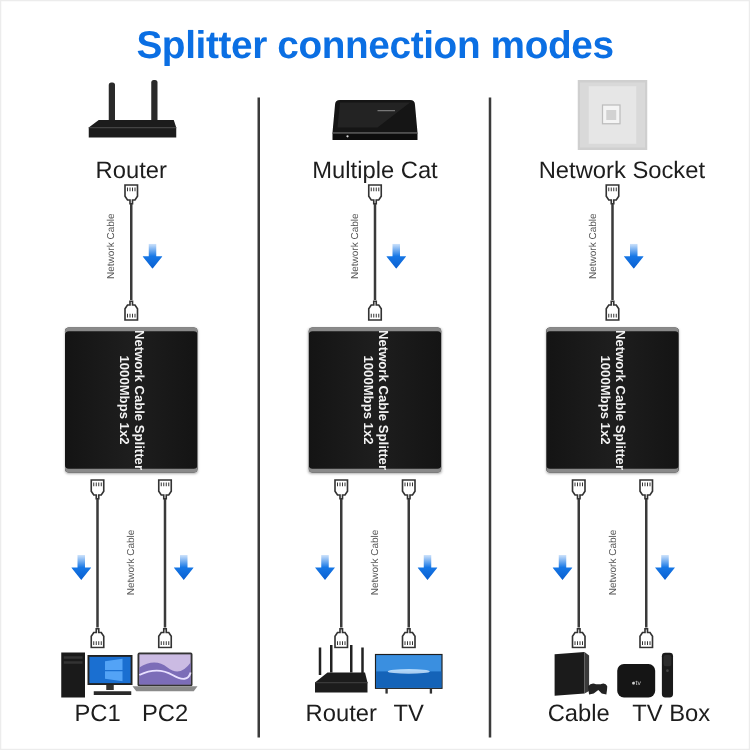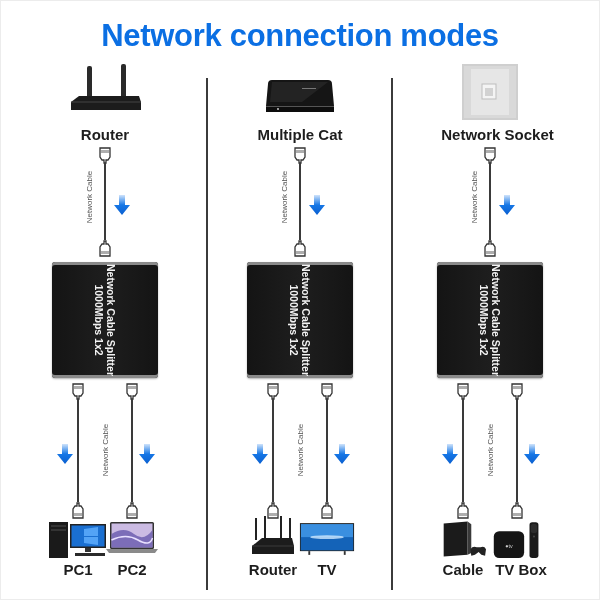--- a/index.html
+++ b/index.html
@@ -7,21 +7,21 @@
     width: 600px; height: 600px; background: #ffffff; position: relative; overflow: hidden;
     font-family: "Liberation Sans", "DejaVu Sans", sans-serif;
   }
   .frame { position: absolute; inset: 0; border: 1px solid #ececec; box-sizing: border-box; }
   .title {
     position: absolute; left: 0; right: 0; top: 18px; text-align: center;
     font-size: 31px; font-weight: bold; letter-spacing: -0.3px;
   }
   .divider { position: absolute; top: 78px; width: 2px; height: 512px; background: #3b3b3b; }
   .col { position: absolute; top: 0; width: 0; height: 600px; }
-  .label { position: absolute; font-weight: bold; font-size: 15px; color: #1d1d1d; white-space: nowrap; transform: translateX(-50%); }
+  .label { position: absolute; font-weight: normal; font-size: 19px; color: #1d1d1d; white-space: nowrap; transform: translateX(-50%); }
   .cable { position: absolute; width: 2px; background: #3a3a3a; transform: translateX(-50%); }
   .conn { position: absolute; transform: translateX(-50%); }
   .arrow { position: absolute; transform: translateX(-50%); }
   .cable-txt {
     position: absolute; font-size: 8px; color: #555; white-space: nowrap;
     transform: translate(-50%, -50%) rotate(-90deg);
   }
   .splitter {
     position: absolute; width: 106px; height: 116px; transform: translateX(-50%);
     background: linear-gradient(90deg, #141414 0%, #1e1e1e 50%, #141414 100%);
@@ -34,21 +34,21 @@
     color: #f2f2f2; font-weight: bold; font-size: 10.5px; line-height: 12px;
     text-align: center; white-space: nowrap;
   }
   .device { position: absolute; transform: translateX(-50%); }
 </style>
 </head>
 <body>
 
 <div class="frame"></div>
 
-<div class="title" style="color: rgb(11, 111, 227);">Network connection modes</div>
+<div class="title" style="color: rgb(11, 111, 227);">Splitter connection modes</div>
 
 <div class="divider" style="left:206px"></div>
 <div class="divider" style="left:391px"></div>
 
 <svg width="0" height="0" style="position:absolute">
   <defs>
     <symbol id="rj45-up" viewBox="0 0 14 18">
       <path d="M2 1 h10 v9 l-2 3 h-2 v3 h-2 v-3 h-2 l-2 -3 z" fill="#fff" stroke="#333" stroke-width="1.3"></path>
       <path d="M4 3 v3 M6 3 v3 M8 3 v3 M10 3 v3" stroke="#333" stroke-width="0.8"></path>
     </symbol>
@@ -255,16 +255,16 @@
       <div class="arrow" style="left:532px;top:444px;width:16px;height:20px;"><svg width="16" height="20">
           <use href="#arrow-down"></use>
         </svg></div>
       <div class="device" style="left:517px;top:520px;"><svg width="50" height="42" viewBox="0 0 56 42">
       <rect x="2" y="10" width="34" height="30" rx="6" fill="#151515"></rect>
       <text x="19" y="29" font-size="6" fill="#cfcfcf" text-anchor="middle" font-family="Liberation Sans, sans-serif">●tv</text>
       <rect x="42" y="0" width="10" height="40" rx="3" fill="#1a1a1a"></rect>
       <rect x="43.5" y="2" width="7" height="10" rx="2" fill="#2c2c2c"></rect>
       <circle cx="47" cy="16" r="1.2" fill="#444"></circle>
     </svg></div>
-      <div class="label" style="left:521px;top:561px;">TV Box</div>
+      <div class="label" style="left:537px;top:561px;">TV Box</div>
       <div class="cable-txt" style="left:490px;top:450px;">Network Cable</div>
     </div>
   </div>
 
 </body></html>

